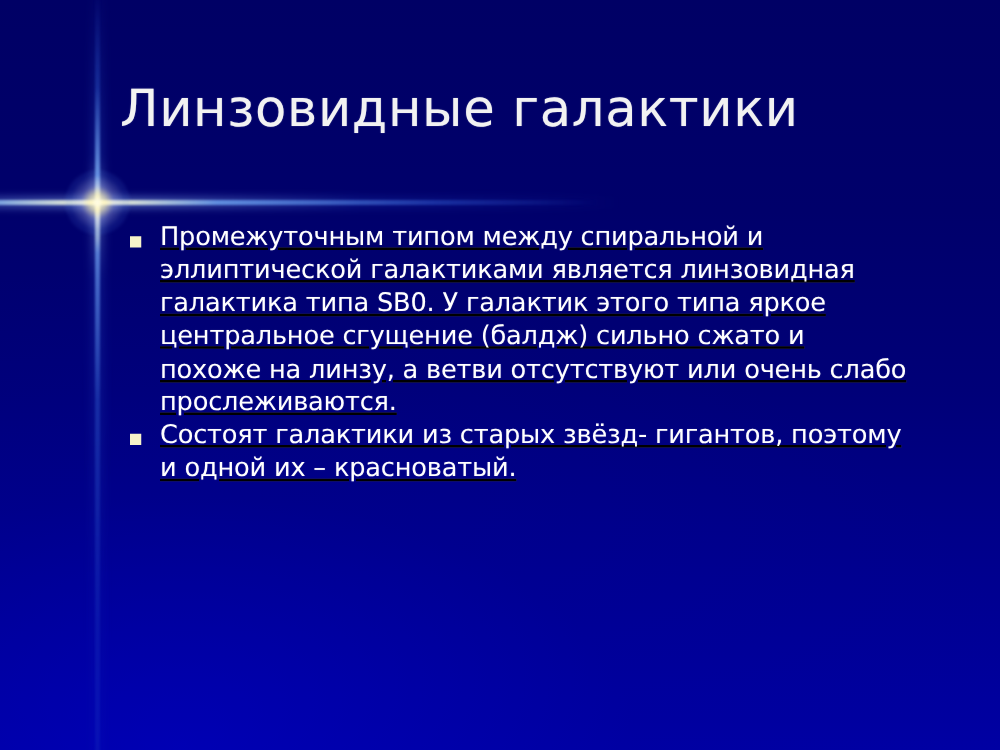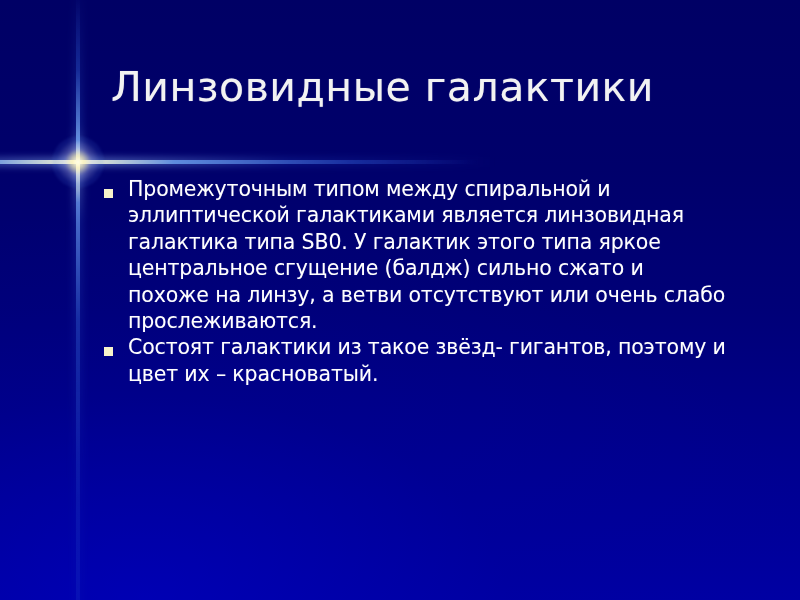--- a/index.html
+++ b/index.html
@@ -127,29 +127,29 @@
     top: 62px;
     width: 660px;
     color: #f2f2f2;
     font-family: "DejaVu Sans", sans-serif;
     font-size: 41px;
     font-weight: 400;
     letter-spacing: 0.5px;
     line-height: 50px;
     white-space: nowrap;
     text-shadow: 0 0 1px rgba(255,255,255,0.45);
-    margin-left: 15px;
   }
 
   
   #body {
     position: absolute;
     left: 100px;
     top: 176px;
     width: 626px;
+    text-decoration: underline;
   }
   .bullet-row {
     position: relative;
     display: block;
     padding-left: 28px;
     margin-bottom: 0px;
   }
   .bullet-marker {
     position: absolute;
     left: 4px;
@@ -189,19 +189,19 @@
 
   <div id="body">
 
     <div class="bullet-row">
       <span class="bullet-marker"></span>
       <span class="bullet-text">Промежуточным типом между спиральной и эллиптической галактиками является линзовидная галактика типа SB0. У галактик этого типа яркое центральное сгущение (балдж) сильно сжато и похоже на линзу, а ветви отсутствуют или очень слабо прослеживаются.</span>
     </div>
 
     <div class="bullet-row">
       <span class="bullet-marker"></span>
-      <span class="bullet-text">Состоят галактики из такое звёзд- гигантов, поэтому и цвет их – красноватый.</span>
+      <span class="bullet-text">Состоят галактики из старых звёзд- гигантов, поэтому и одной их – красноватый.</span>
     </div>
 
 
   </div>
 
 </div>
 
 </body></html>

